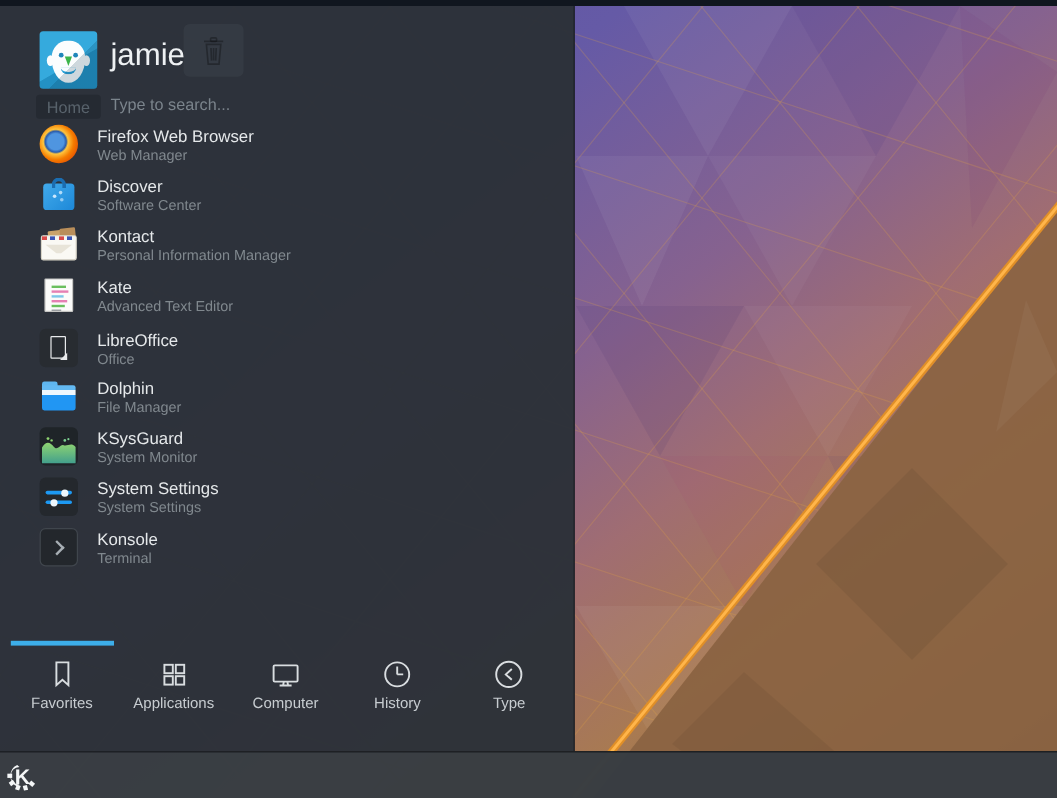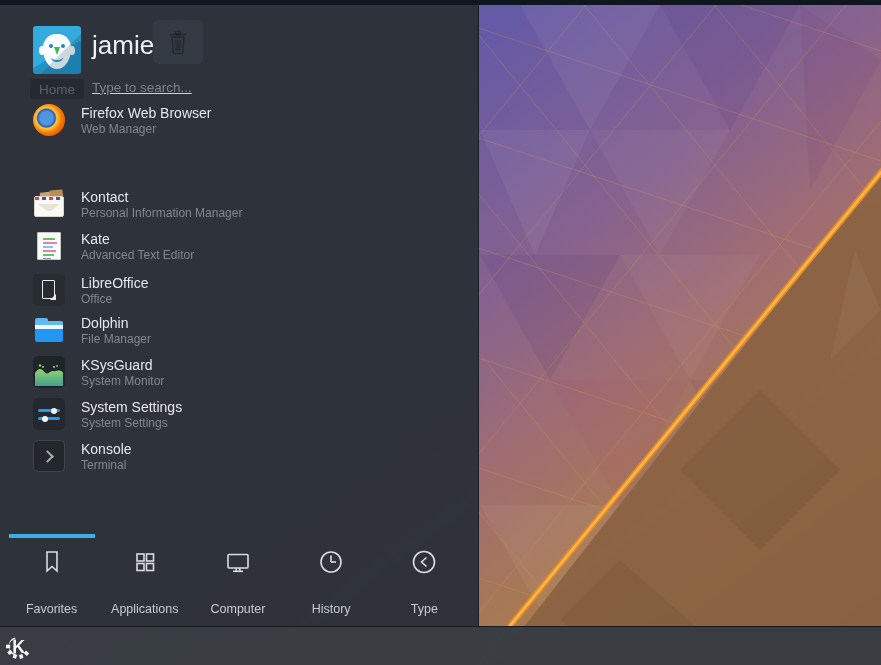--- a/index.html
+++ b/index.html
@@ -30,21 +30,21 @@
   .face .eye-l,.face .eye-r{position:absolute;top:10px;width:4px;height:4px;border-radius:50%;background:#1f86ba;}
   .face .eye-l{left:6px}.face .eye-r{right:6px}
   .face .nose{position:absolute;left:50%;top:13px;transform:translateX(-50%);
     width:0;height:0;border-left:3.5px solid transparent;border-right:3.5px solid transparent;
     border-top:8px solid #3cb54a;}
   .face .mouth{position:absolute;left:50%;top:22px;transform:translateX(-50%);
     width:13px;height:6px;border-bottom:2px solid #2aa1d8;border-radius:0 0 10px 10px;}
   .avatar .shade{position:absolute;inset:0;background:linear-gradient(135deg,transparent 58%,rgba(0,45,70,0.18) 58%);}
   .username{position:absolute;left:92px;top:25px;font-size:26px;line-height:30px;color:#eef1f3;}
   .search-input{position:absolute;left:90px;top:71px;width:260px;height:22px;background:transparent;
-    border:none;outline:none;font-family:inherit;font-size:13.5px;color:#cfd4d8;padding:0 2px;text-decoration:underline;}
+    border:none;outline:none;font-family:inherit;font-size:13.5px;color:#cfd4d8;padding:0 2px;}
   .search-input::placeholder{color:#7b848c;opacity:1;}
   
   .app-row{position:absolute;left:0;width:479px;height:42px;display:flex;align-items:center;
     padding-left:33px;cursor:default;}
   .app-icn{width:32px;height:32px;position:relative;flex:0 0 32px;display:block;}
   .app-text{margin-left:16px;display:flex;flex-direction:column;}
   .app-title{font-size:14px;line-height:17px;color:#e5e8ea;}
   .app-desc{font-size:12px;line-height:14px;color:#80888e;}
   
   .icon-firefox{border-radius:50%;
@@ -89,21 +89,21 @@
   .icon-syss .k1{top:9.5px;left:18px}.icon-syss .k2{top:17.5px;left:9px}
   .icon-konsole{border-radius:5px;background:#23272c;border:1px solid #40464d;}
   .icon-konsole .chev{position:absolute;left:9px;top:11px;width:9px;height:9px;
     border-top:2.5px solid #a7aeb4;border-right:2.5px solid #a7aeb4;transform:rotate(45deg);}
   
   .tabbar{position:absolute;left:5px;top:529px;width:466px;display:flex;}
   .tab{width:93.2px;display:flex;flex-direction:column;align-items:center;cursor:default;}
   .tab .indicator{width:86px;height:4px;background:transparent;margin-bottom:9px;}
   .tab.active .indicator{background:#3daee9;}
   .tab svg{display:block;}
-  .tab .tab-label{margin-top:25px;font-size:12.5px;color:#c7ccd0;}
+  .tab .tab-label{margin-top:2px;font-size:12.5px;color:#c7ccd0;}
   
   .taskbar{position:absolute;left:0;top:626px;width:881px;height:39px;
     background:rgba(56,61,66,0.985);border-top:1px solid #15181c;}
   .kde-launcher{position:absolute;left:6px;top:7px;width:25px;height:25px;display:flex;
     align-items:center;justify-content:center;}
 </style>
 </head>
 <body>
 
 <div class="screen">
@@ -204,20 +204,31 @@
     <div class="username">jamie</div>
     <input class="search-input" type="text" placeholder="Type to search..." style="">
 
     <div class="app-row" style="top:94px">
       <span class="app-icn icon-firefox"></span>
       <span class="app-text">
         <span class="app-title">Firefox Web Browser</span>
         <span class="app-desc">Web Manager</span>
       </span>
     </div>
+    <div class="app-row" style="top:136px">
+      <span class="app-icn icon-discover">
+        <span class="bag"></span>
+          <span class="handle"></span>
+          <span class="dots"></span>
+      </span>
+      <span class="app-text">
+        <span class="app-title">Discover</span>
+        <span class="app-desc">Software Center</span>
+      </span>
+    </div>
     <div class="app-row" style="top:178px">
       <span class="app-icn icon-kontact">
         <span class="stamp"></span>
           <span class="env"></span>
       </span>
       <span class="app-text">
         <span class="app-title">Kontact</span>
         <span class="app-desc">Personal Information Manager</span>
       </span>
     </div>

